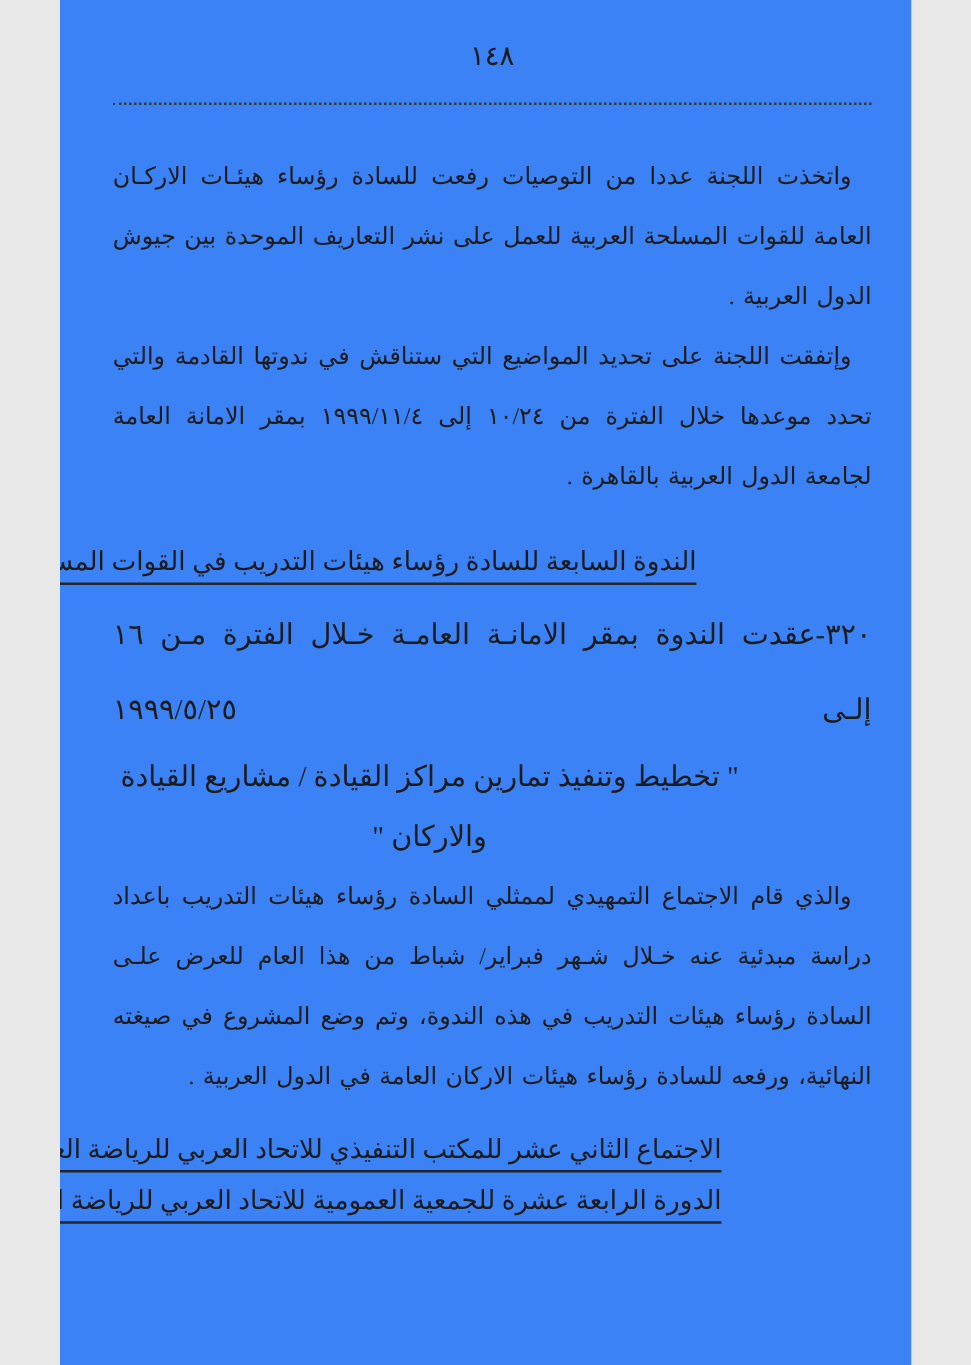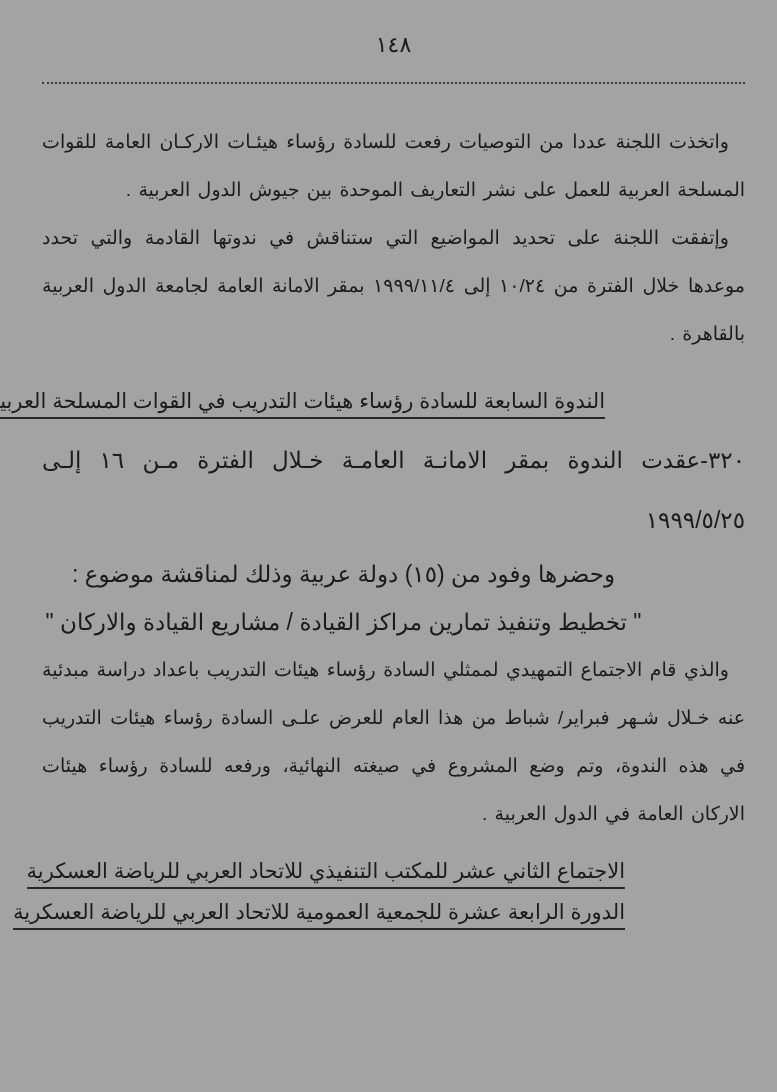--- a/index.html
+++ b/index.html
@@ -1,26 +1,26 @@
 <!DOCTYPE html>
 <html lang="ar" dir="rtl"><head>
 <meta charset="utf-8">
 <style>
   html,body{margin:0;padding:0;background:#e8e8e8;}
   .page{
     position:relative;
-    width:777px;height:1092px;
+    width:681px;height:1092px;
     margin:0 auto;
-    background:#a3a3a3;
+    background:#3b82f6;
     color:#1b1b1b;
     direction:rtl;
     box-sizing:border-box;
     padding:30px 32px 0 42px;
     overflow:hidden;
-    font-family:Liberation Sans, sans-serif;
+    font-family:Liberation Serif, serif;
   }
   .page-number{
     text-align:center;
     font-size:22px;
     line-height:30px;
     letter-spacing:4px;
   }
   .top-rule{
     margin-top:22px;
     border-top:2px dotted #3a3a3a;
@@ -84,21 +84,20 @@
   <p class="para indent">وإتفقت اللجنة على تحديد المواضيع التي ستناقش في ندوتها القادمة والتي تحدد موعدها خلال الفترة من ١٠/٢٤ إلى ١٩٩٩/١١/٤ بمقر الامانة العامة لجامعة الدول العربية بالقاهرة .</p>
 
   <div class="heading-block">
     <span class="u">الندوة السابعة للسادة رؤساء هيئات التدريب في القوات المسلحة العربية</span>
   </div>
 
   <div class="fulljust">
     <span>٣٢٠-</span><span>عقدت الندوة بمقر الامانـة العامـة خـلال الفترة مـن ١٦ إلـى ١٩٩٩/٥/٢٥</span>
   </div>
 
-  <div class="center-line">وحضرها وفود من (١٥) دولة عربية وذلك لمناقشة موضوع :</div>
 
   <div class="center-line">" تخطيط وتنفيذ تمارين مراكز القيادة / مشاريع القيادة والاركان "</div>
 
   <p class="para indent">والذي قام الاجتماع التمهيدي لممثلي السادة رؤساء هيئات التدريب باعداد دراسة مبدئية عنه خـلال شـهر فبراير/ شباط من هذا العام للعرض علـى السادة رؤساء هيئات التدريب في هذه الندوة، وتم وضع المشروع في صيغته النهائية، ورفعه للسادة رؤساء هيئات الاركان العامة في الدول العربية .</p>
 
   <div class="headings-group">
     <div class="h-row">
       <span class="u">الاجتماع الثاني عشر للمكتب التنفيذي للاتحاد العربي للرياضة العسكرية</span>
     </div>
     <div class="h-row">

